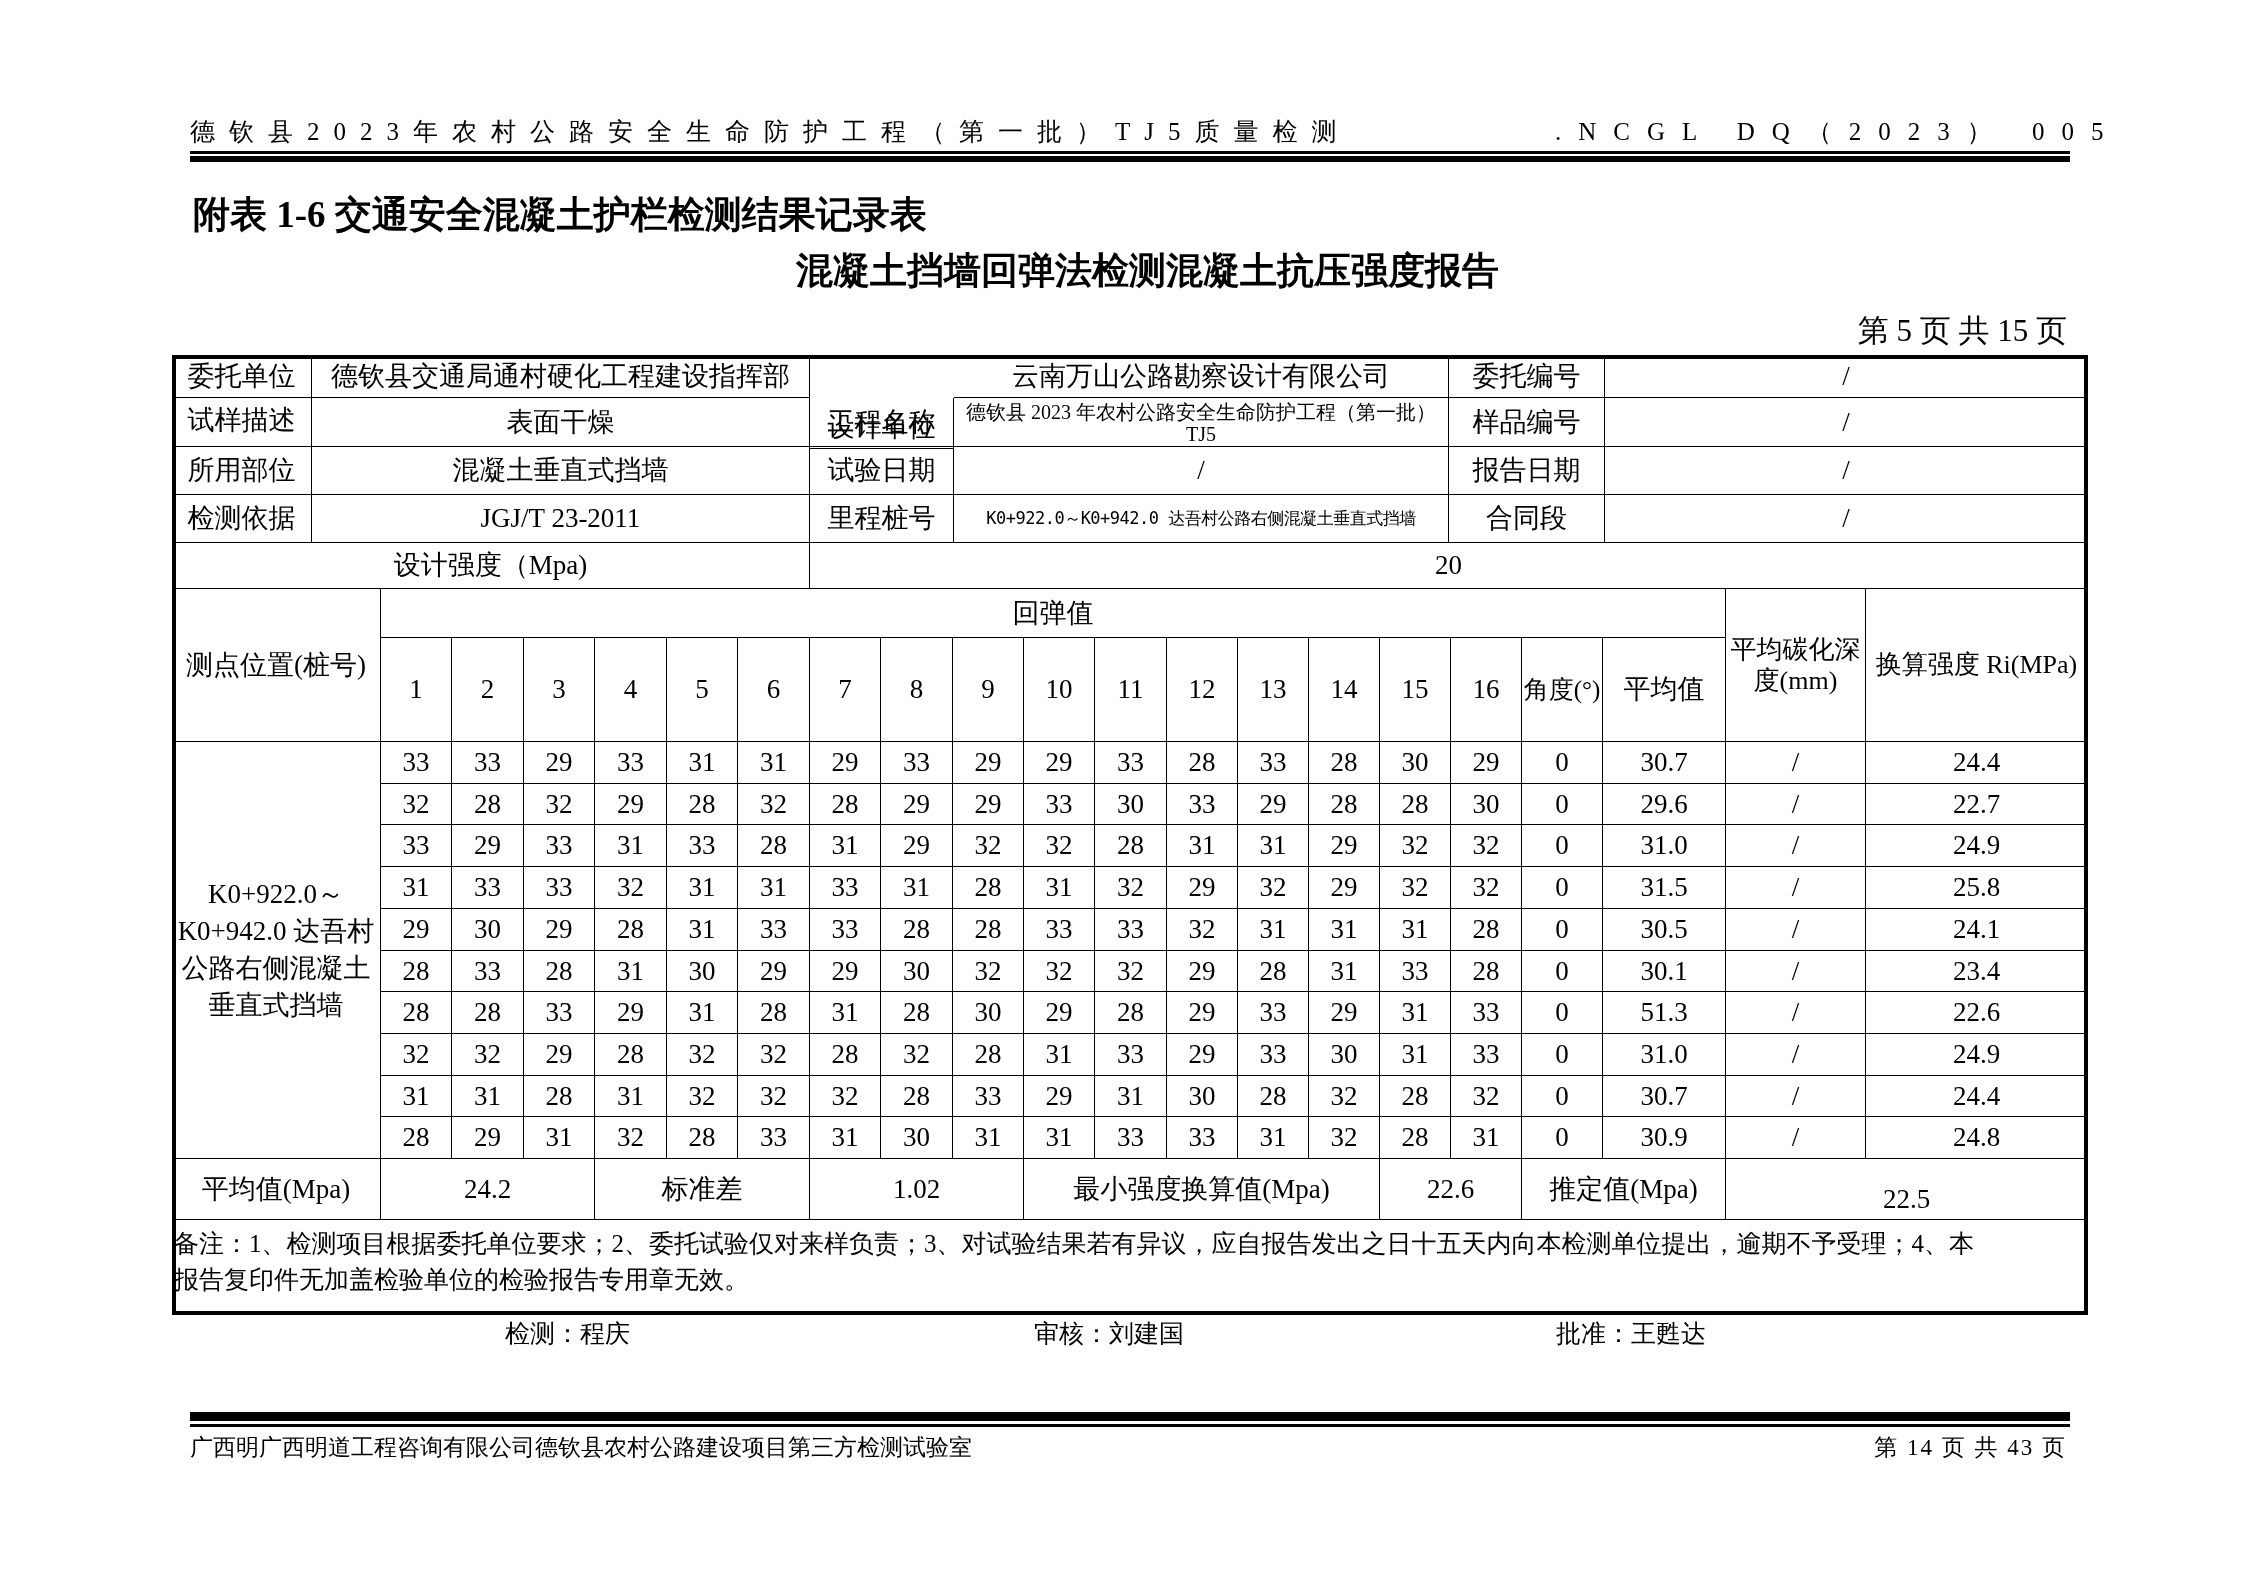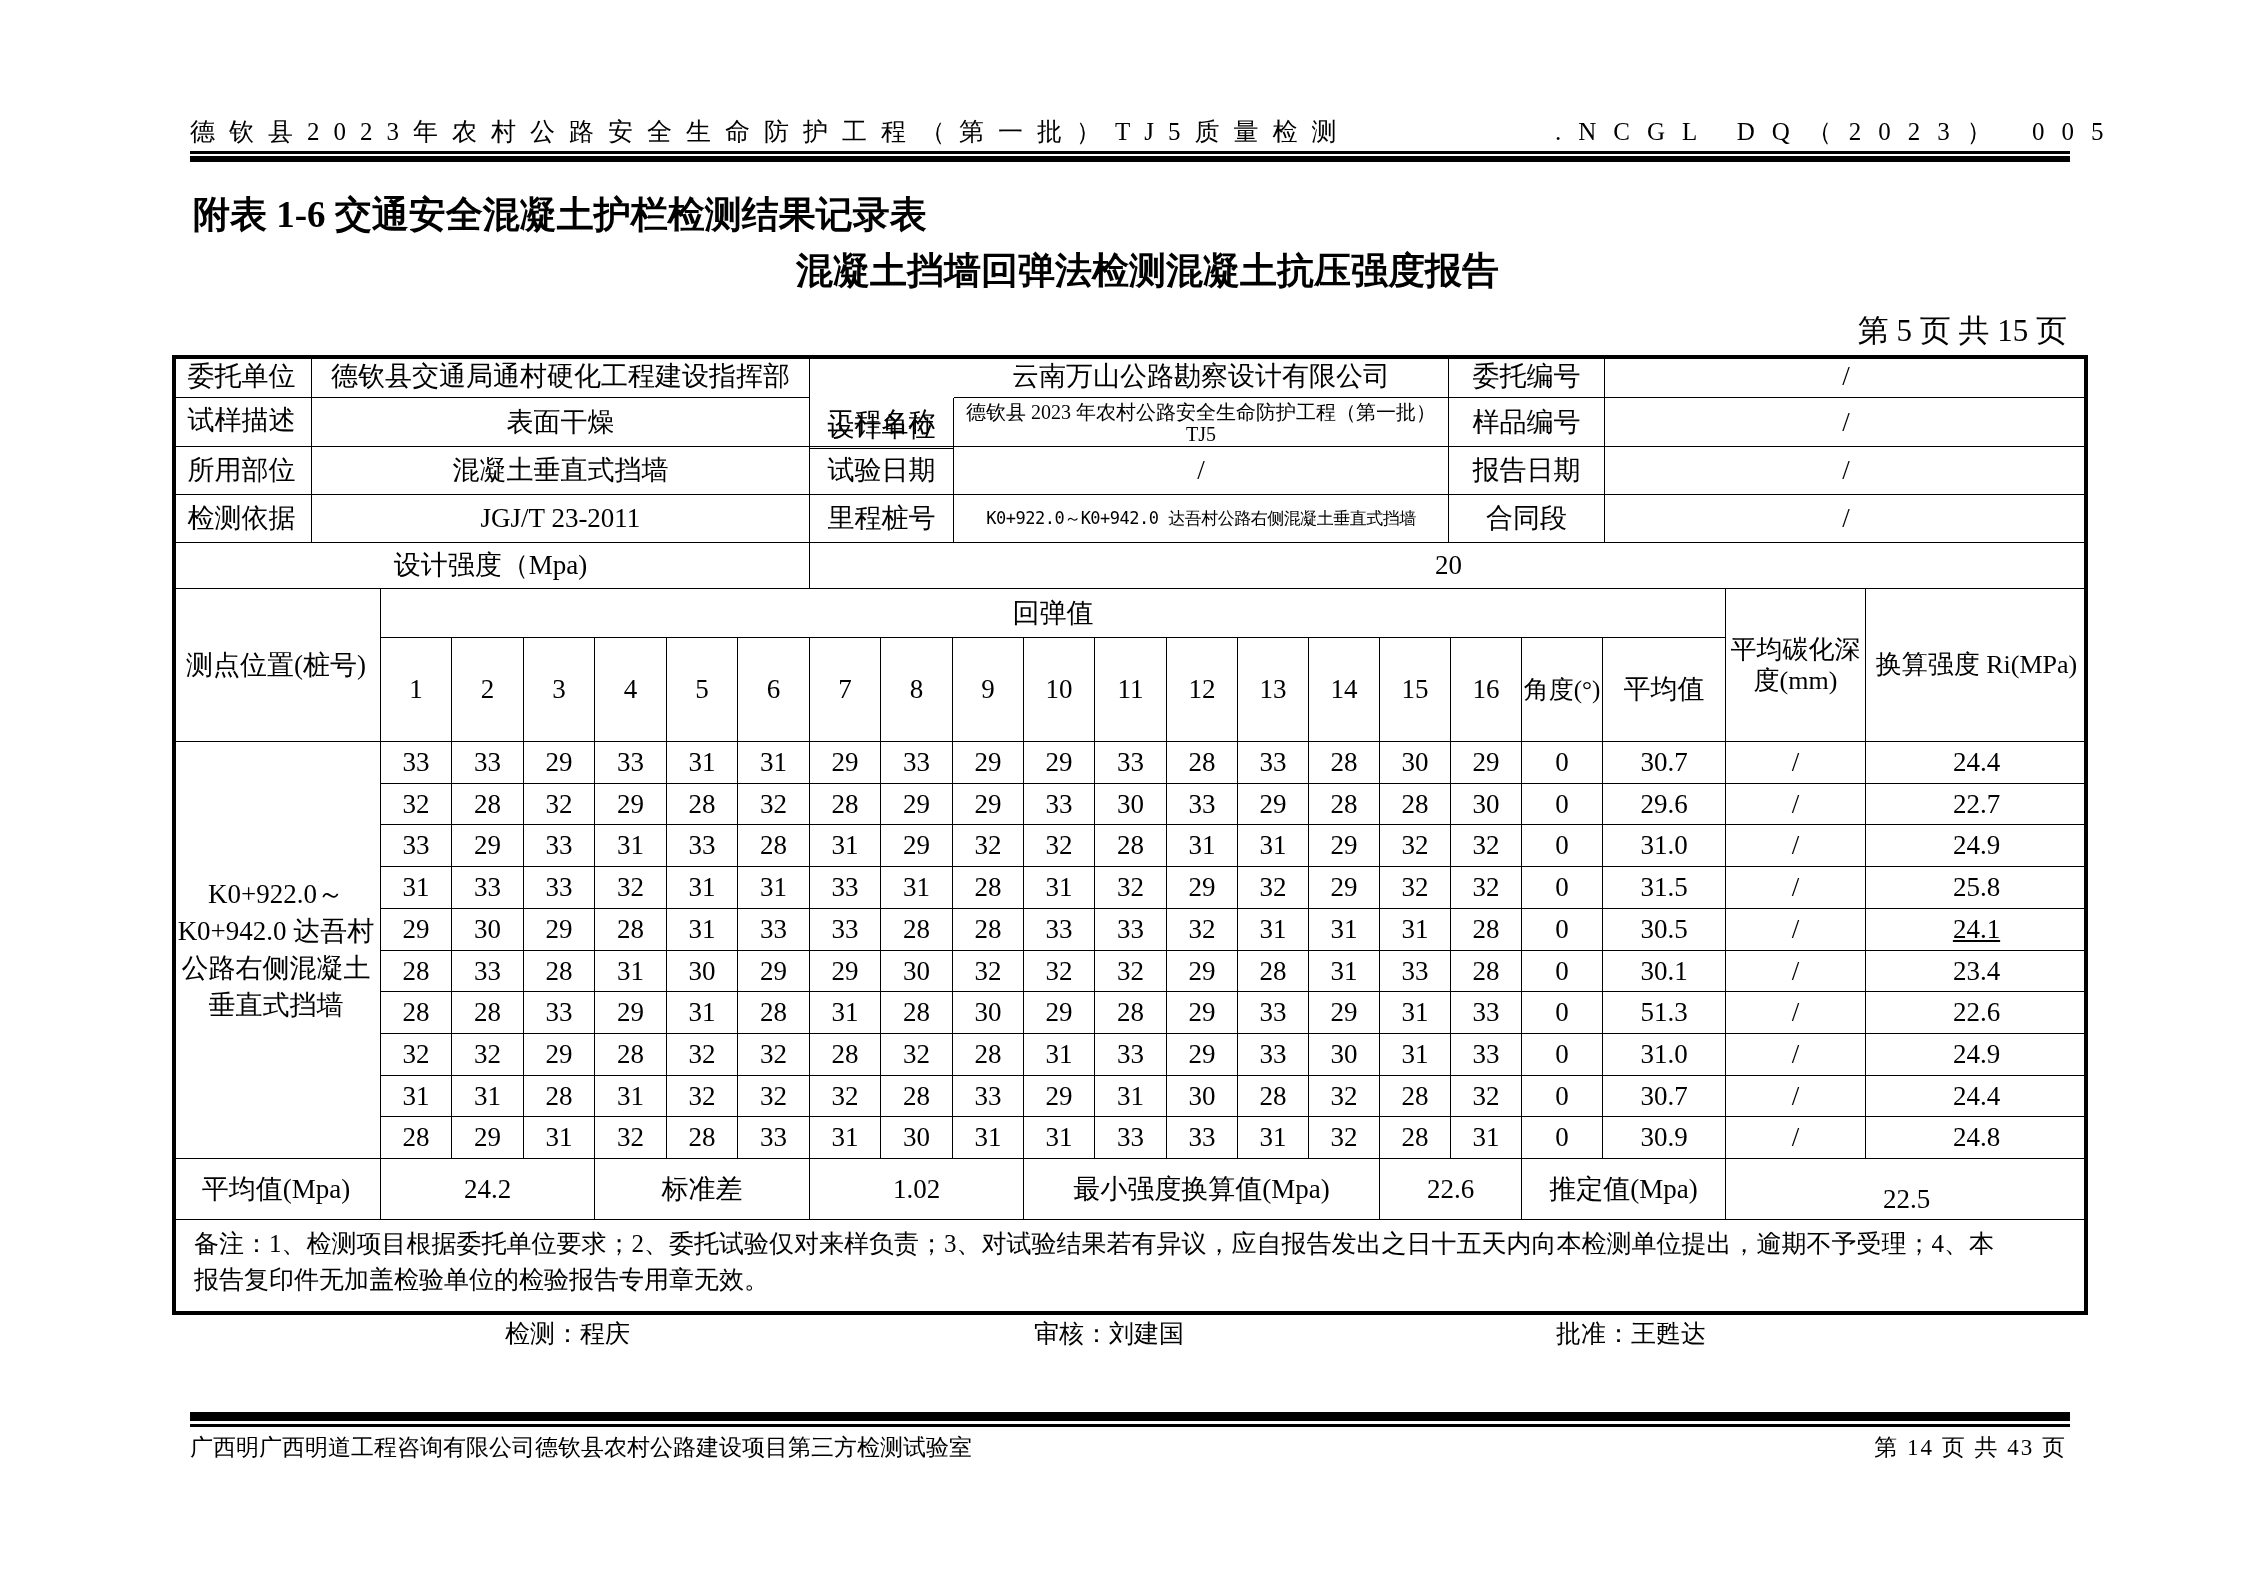--- a/index.html
+++ b/index.html
@@ -198,21 +198,21 @@
         <div class="cell" style="left: 1024px; top: 909px; width: 71px; height: 42px;">33</div>
         <div class="cell" style="left: 1095px; top: 909px; width: 72px; height: 42px;">33</div>
         <div class="cell" style="left: 1167px; top: 909px; width: 71px; height: 42px;">32</div>
         <div class="cell" style="left: 1238px; top: 909px; width: 71px; height: 42px;">31</div>
         <div class="cell" style="left: 1309px; top: 909px; width: 71px; height: 42px;">31</div>
         <div class="cell" style="left: 1380px; top: 909px; width: 71px; height: 42px;">31</div>
         <div class="cell" style="left: 1451px; top: 909px; width: 71px; height: 42px;">28</div>
         <div class="cell" style="left: 1522px; top: 909px; width: 81px; height: 42px;">0</div>
         <div class="cell" style="left: 1603px; top: 909px; width: 123px; height: 42px;">30.5</div>
         <div class="cell" style="left: 1726px; top: 909px; width: 140px; height: 42px;">/</div>
-        <div class="cell" style="left: 1866px; top: 909px; width: 222px; height: 42px; text-decoration: underline;">24.1</div>
+        <div class="cell" style="left: 1866px; top: 909px; width: 222px; height: 42px;">24.1</div>
       </div>
       <div>
         <div class="cell" style="left: 381px; top: 951px; width: 71px; height: 41px;">28</div>
         <div class="cell" style="left: 452px; top: 951px; width: 72px; height: 41px;">33</div>
         <div class="cell" style="left: 524px; top: 951px; width: 71px; height: 41px;">28</div>
         <div class="cell" style="left: 595px; top: 951px; width: 72px; height: 41px;">31</div>
         <div class="cell" style="left: 667px; top: 951px; width: 71px; height: 41px;">30</div>
         <div class="cell" style="left: 738px; top: 951px; width: 72px; height: 41px;">29</div>
         <div class="cell" style="left: 810px; top: 951px; width: 71px; height: 41px;">29</div>
         <div class="cell" style="left: 881px; top: 951px; width: 72px; height: 41px;">30</div>
@@ -321,21 +321,21 @@
 
   <div class="cell" style="left:172px; top:1159px; width:209px; height:61px;">平均值(Mpa)</div>
   <div class="cell" style="left:381px; top:1159px; width:214px; height:61px;">24.2</div>
   <div class="cell" style="left:595px; top:1159px; width:215px; height:61px;">标准差</div>
   <div class="cell" style="left:810px; top:1159px; width:214px; height:61px;">1.02</div>
   <div class="cell" style="left:1024px; top:1159px; width:356px; height:61px;">最小强度换算值(Mpa)</div>
   <div class="cell" style="left:1380px; top:1159px; width:142px; height:61px;">22.6</div>
   <div class="cell" style="left:1522px; top:1159px; width:204px; height:61px;">推定值(Mpa)</div>
   <div class="cell" style="left:1726px; top:1159px; width:362px; height:61px; align-items:flex-end; padding-bottom:4px;">22.5</div>
 
-  <div class="notes" style="left:188px; top:1220px; width:1828px; height:95px; padding-left:6px; padding-right:10px;">备注：1、检测项目根据委托单位要求；2、委托试验仅对来样负责；3、对试验结果若有异议，应自报告发出之日十五天内向本检测单位提出，逾期不予受理；4、本报告复印件无加盖检验单位的检验报告专用章无效。</div>
+  <div class="notes" style="left:168px; top:1220px; width:1828px; height:95px; padding-left:6px; padding-right:10px;">备注：1、检测项目根据委托单位要求；2、委托试验仅对来样负责；3、对试验结果若有异议，应自报告发出之日十五天内向本检测单位提出，逾期不予受理；4、本报告复印件无加盖检验单位的检验报告专用章无效。</div>
 
   <div class="tbl-border"></div>
 </div>
 
 <div class="abs sign" style="left:498px;margin-left:7px;">检测：程庆</div>
 <div class="abs sign" style="left:1034px;">审核：刘建国</div>
 <div class="abs sign" style="left:1556px;">批准：王甦达</div>
 
 <div class="abs rule-thick" style="left:190px; top:1412px; width:1880px; height:9px;"></div>
 <div class="abs rule-thin" style="left:190px; top:1424px; width:1880px;"></div>

